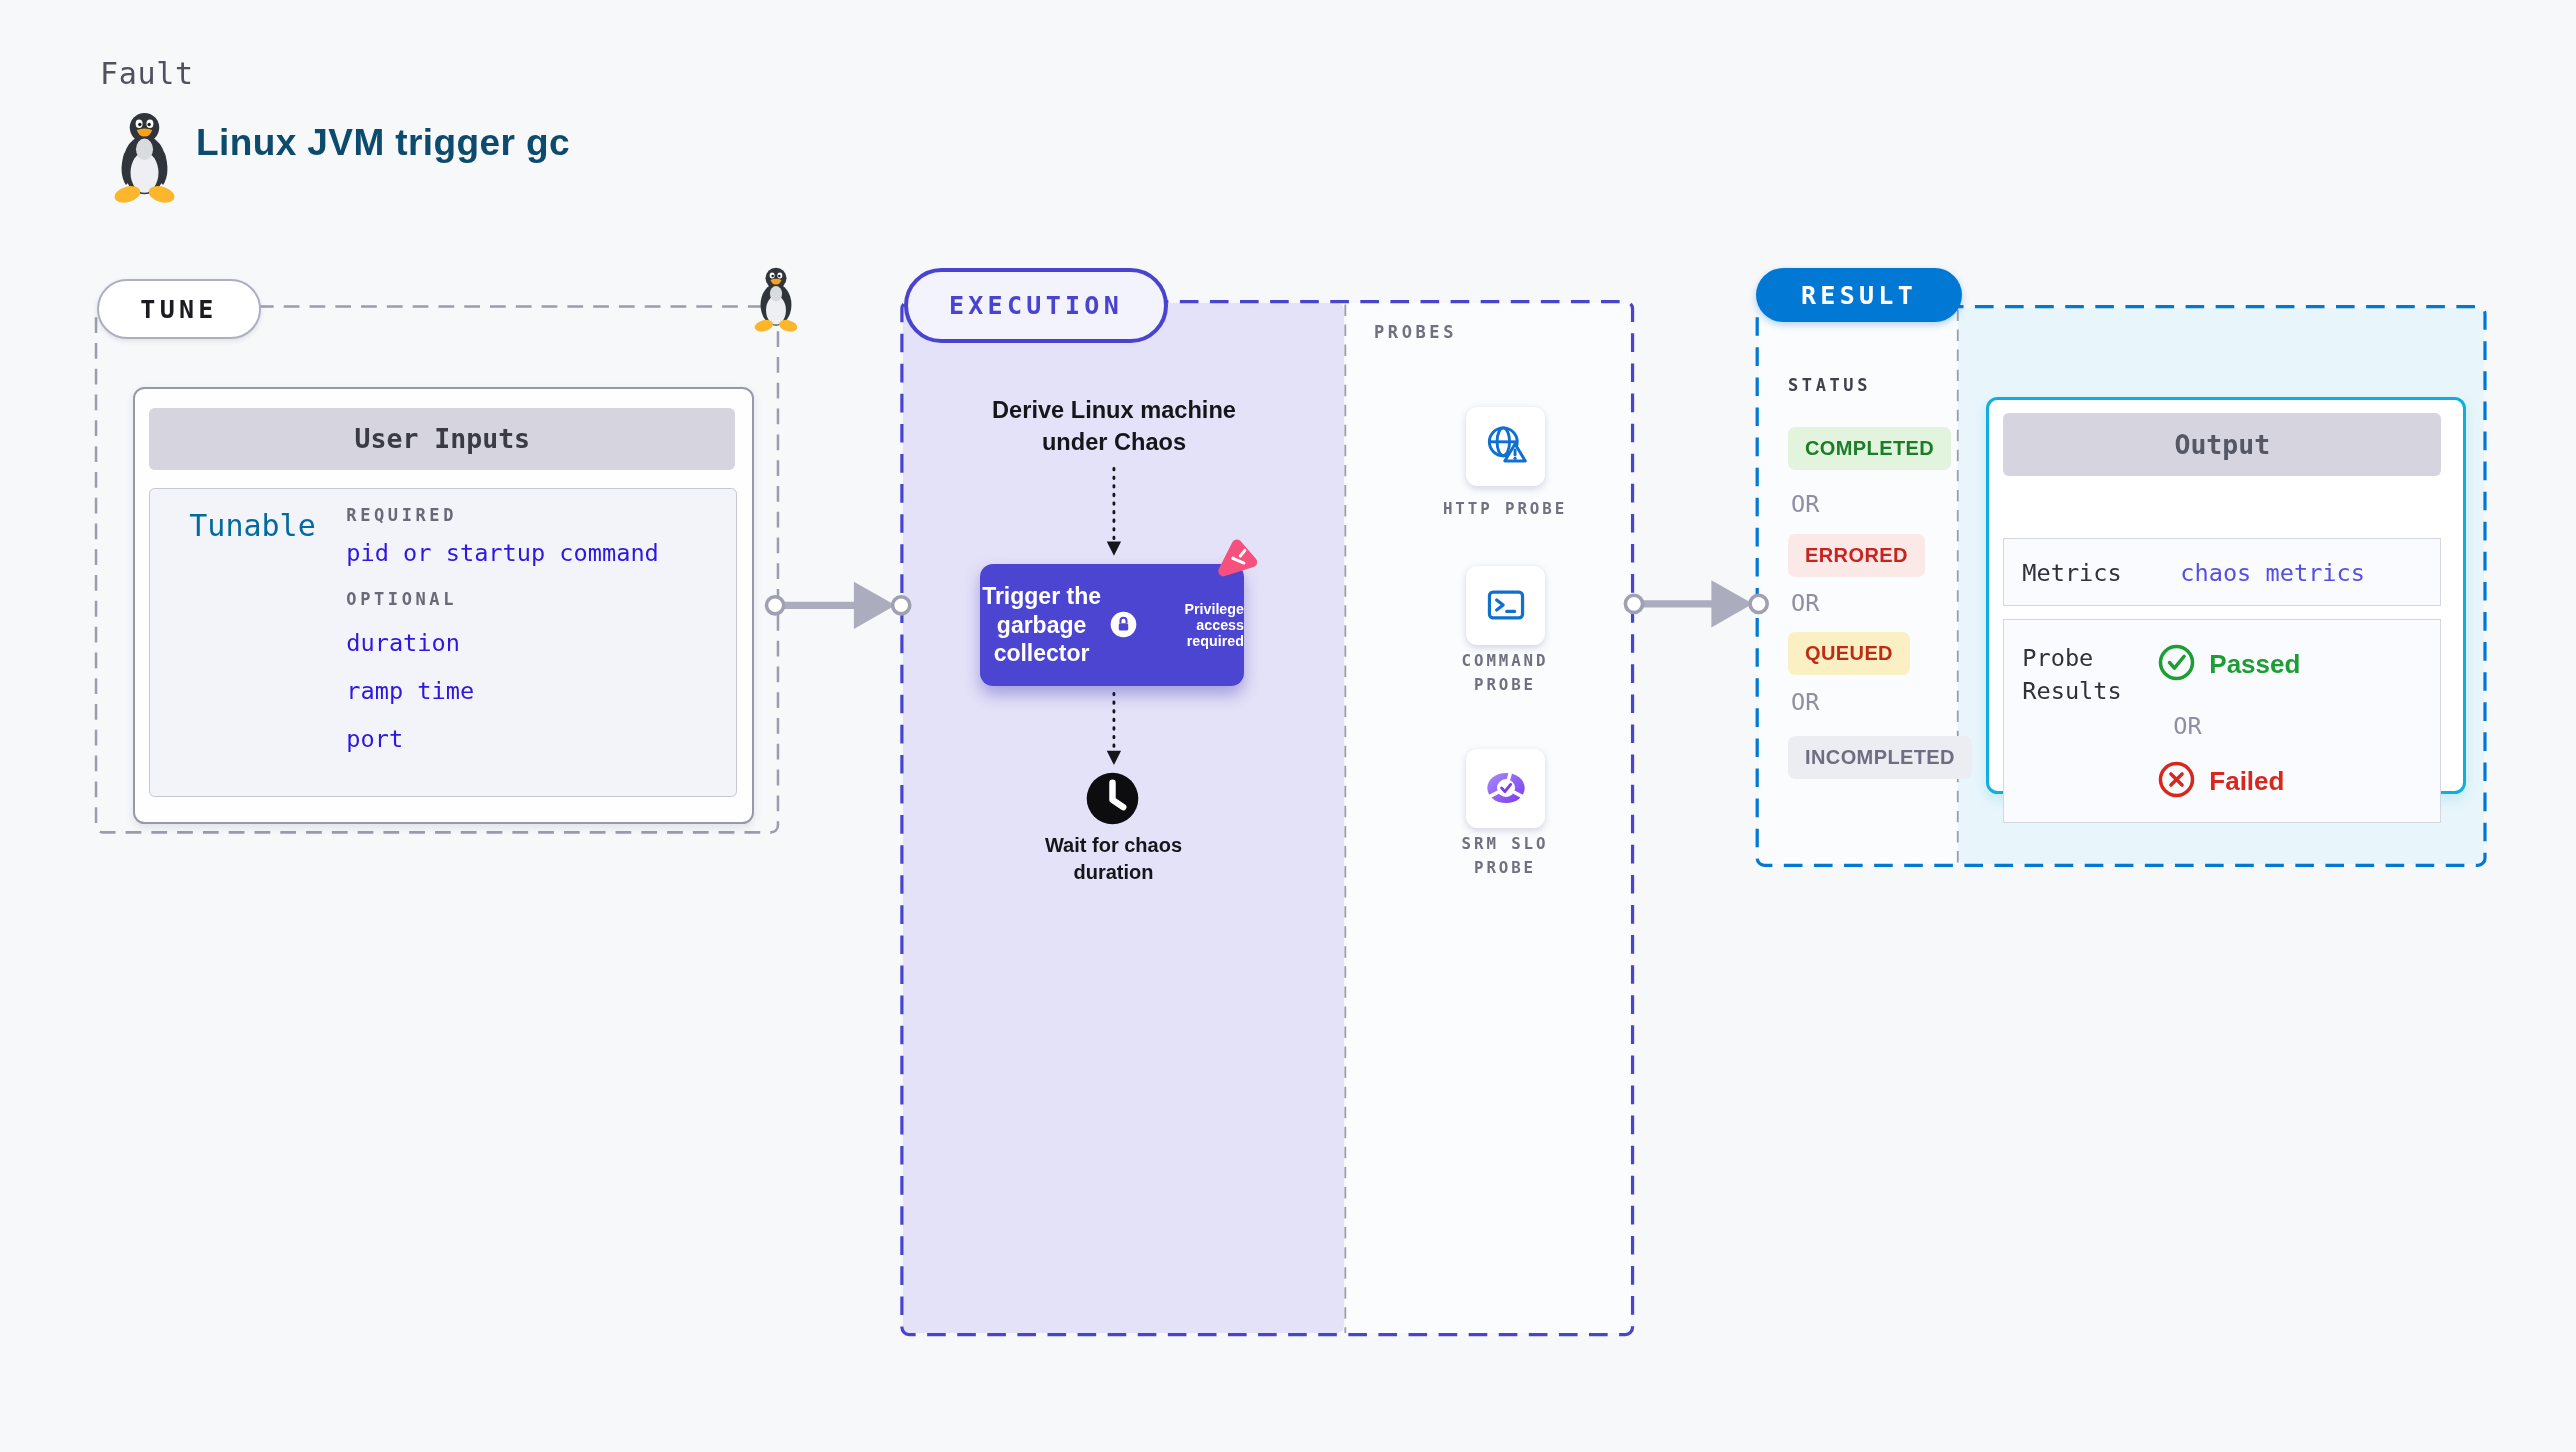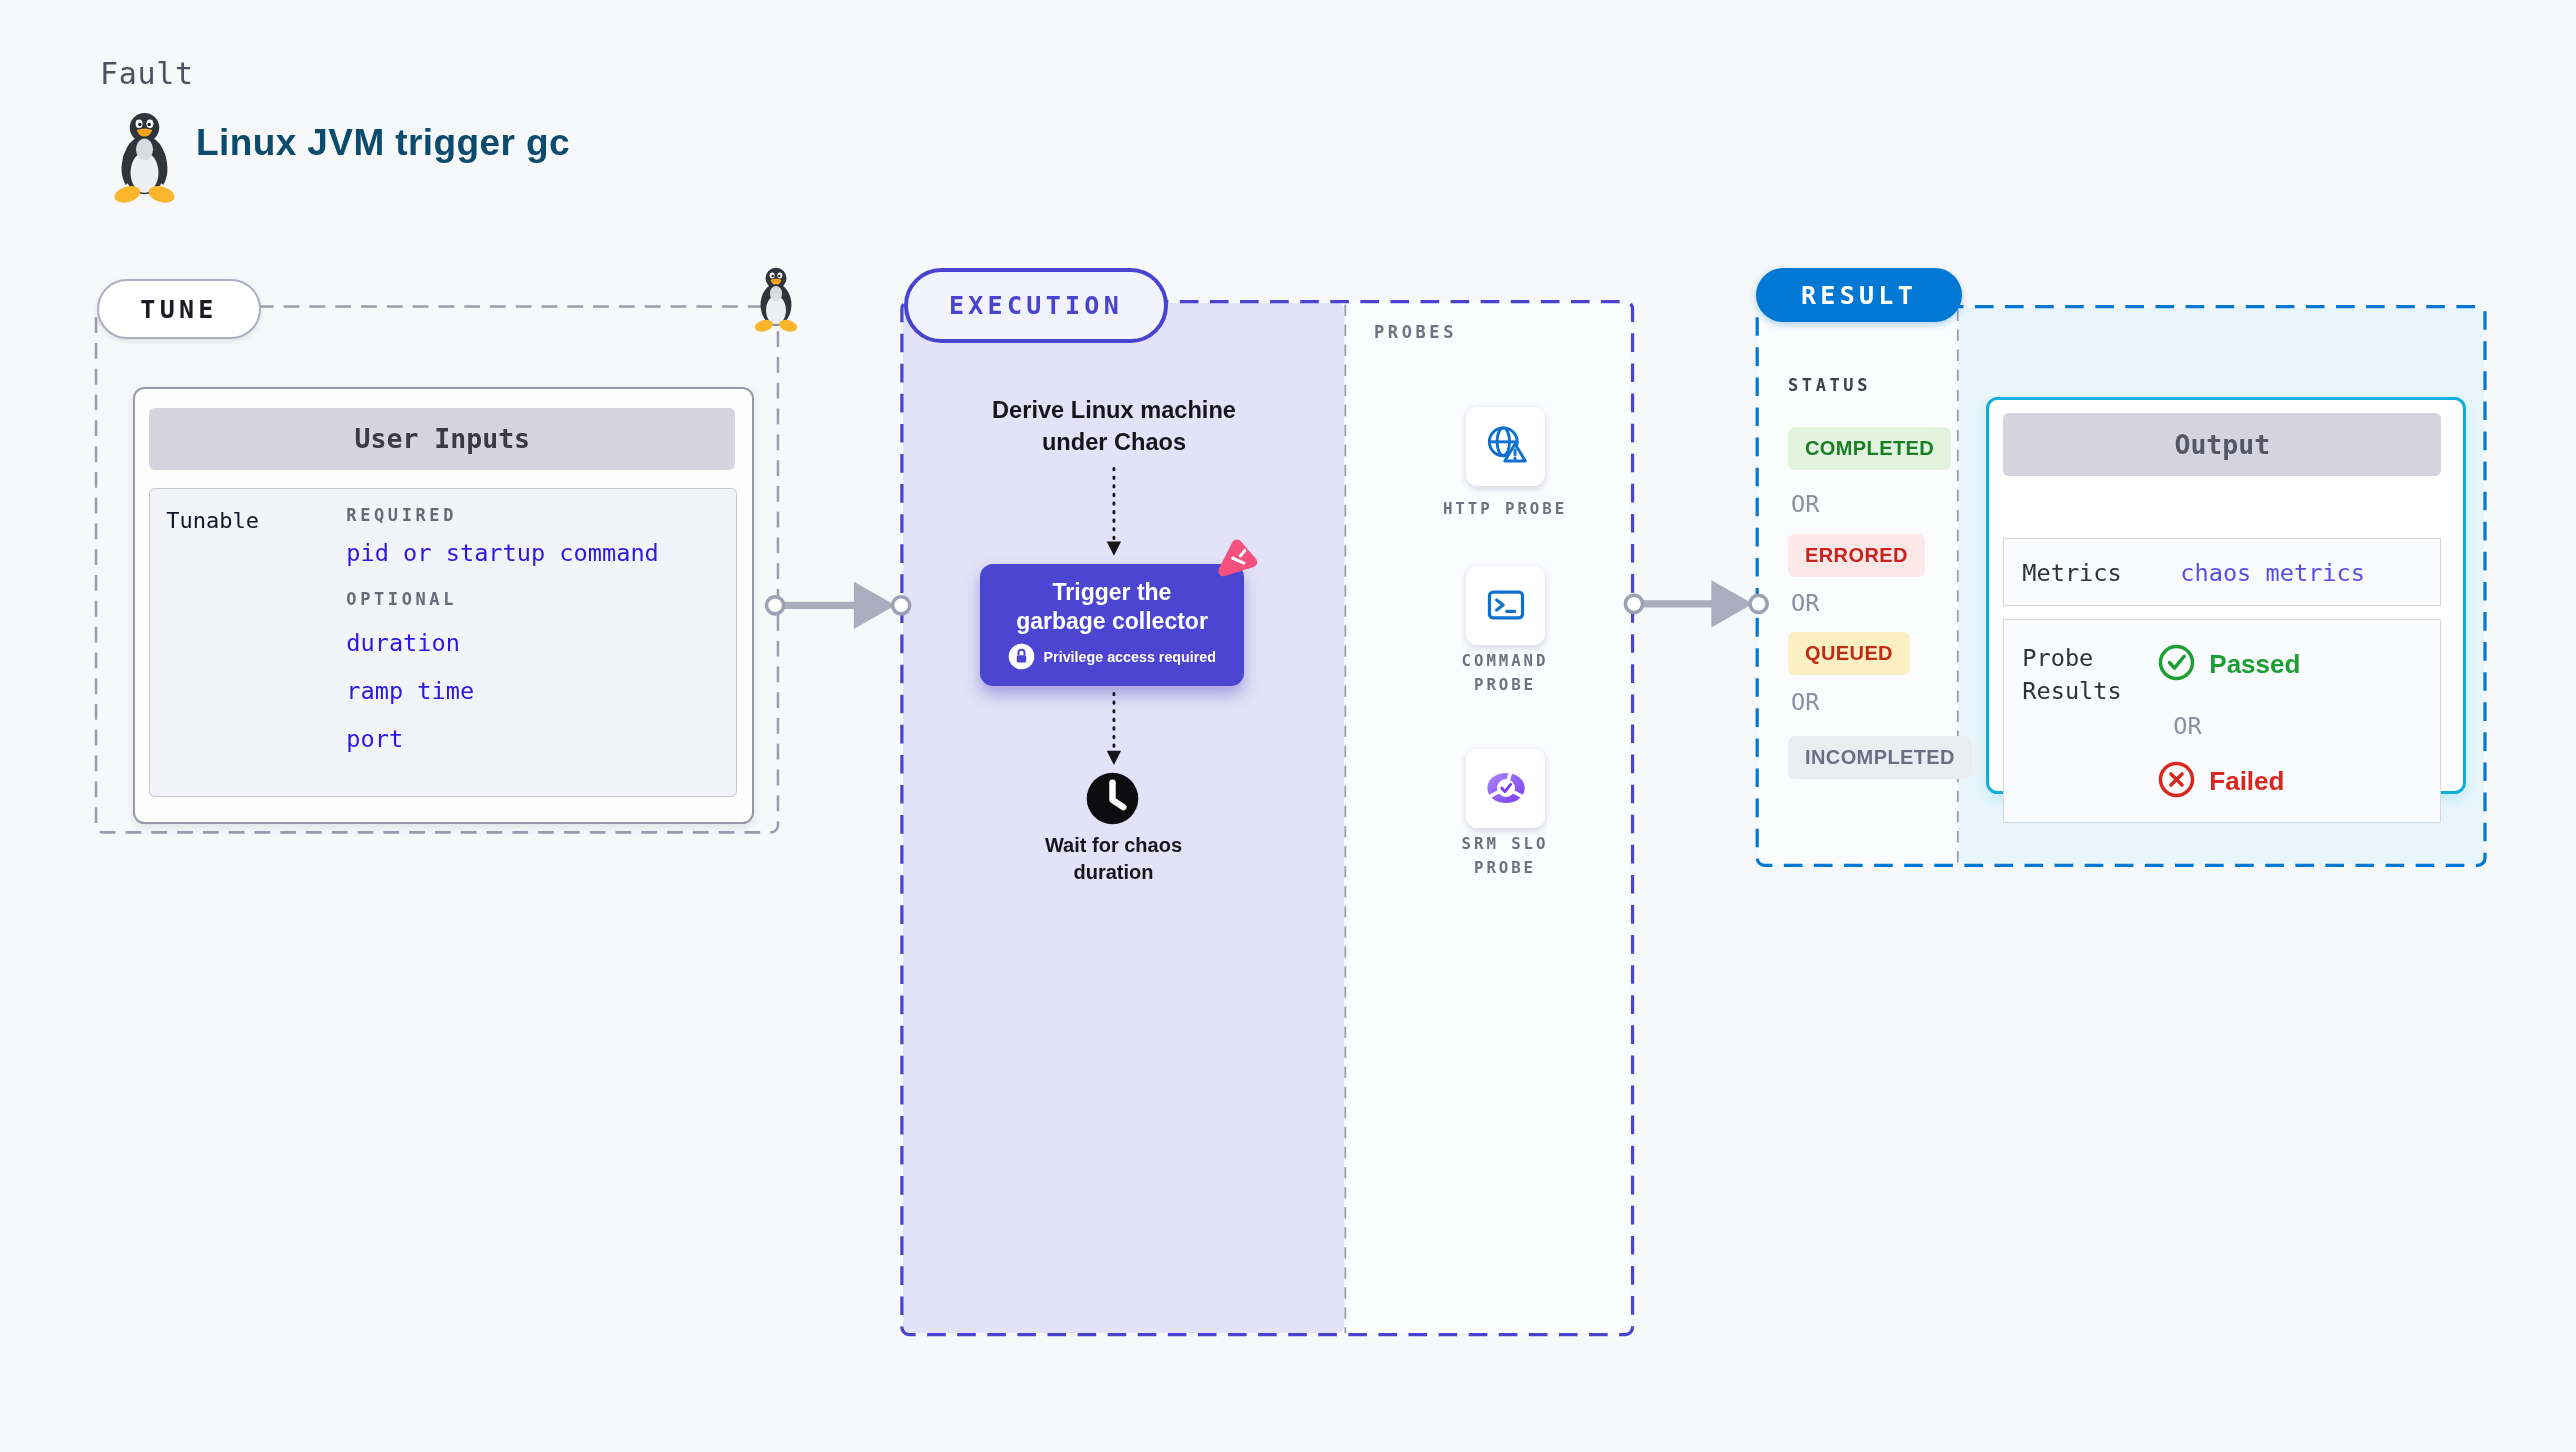--- a/index.html
+++ b/index.html
@@ -31,30 +31,30 @@
                box-shadow:0 2.9px 7.2px rgba(2,120,213,.3);}
 
   
   .ui-card{left:133px;top:387px;width:617px;height:433px;background:#FEFEFF;
            border:2.1px solid #9899A8;border-radius:11.5px;box-shadow:0 3.6px 8.6px rgba(50,50,80,.10);}
   .ui-header{left:14.3px;top:18.6px;width:586px;height:62px;background:#D6D5DF;border-radius:5.7px;
              display:flex;align-items:center;justify-content:center;font-size:26.5px;
              font-weight:bold;color:#3A3B45;}
   .ui-inner{left:14.3px;top:99px;width:586px;height:307px;background:#F3F4F9;
             border:1.4px solid #C6C7D2;border-radius:5.7px;}
-  .ui-rowlabel{left:16px;top:18.6px;font-size:22px;color:#0f172a;}
+  .ui-rowlabel{left:39px;top:18.6px;font-size:30px;color:#0369a1;}
   .ui-sec{font-size:17px;color:#686A78;letter-spacing:3.6px;font-weight:bold;}
   .ui-link{font-size:23.6px;}
 
   
   .probes-label,.status-label{font-size:17px;letter-spacing:3.6px;font-weight:bold;color:#6F7080;}
   .derive-text{left:935px;top:395px;width:358px;text-align:center;font-size:23.6px;
                font-weight:bold;color:#15151A;line-height:1.35;}
   .chaos-btn{left:980px;top:564px;width:264px;height:122px;border-radius:13px;
-             box-shadow:0 8.6px 15.8px rgba(50,40,170,.35);display:flex;flex-direction:column;
+             box-shadow:0 8.6px 15.8px rgba(50,40,170,.35);display:flex;flex-direction:row;
              align-items:center;justify-content:center;gap:7.2px;}
   .chaos-btn-title{color:#fff;font-size:23px;font-weight:bold;text-align:center;line-height:1.25;}
   .priv-row{display:flex;align-items:center;gap:8.6px;text-align:right;}
   .priv-text{color:#fff;font-size:14.3px;font-weight:bold;}
   .pink-logo{left:1212px;top:536px;width:47px;height:47px;transform:rotate(-6deg);}
   .clock-wrap{left:1086px;top:772px;width:53px;height:53px;}
   .wait-text{left:1006px;top:832px;width:215px;text-align:center;font-size:20px;
              font-weight:bold;color:#15151A;line-height:1.35;}
 
   

